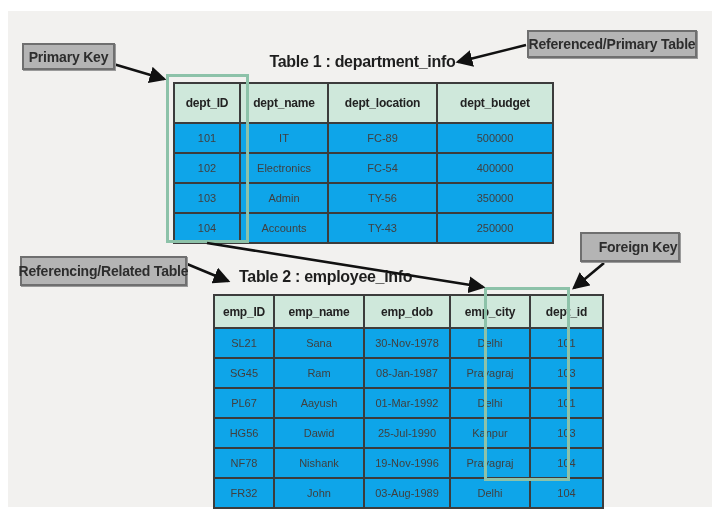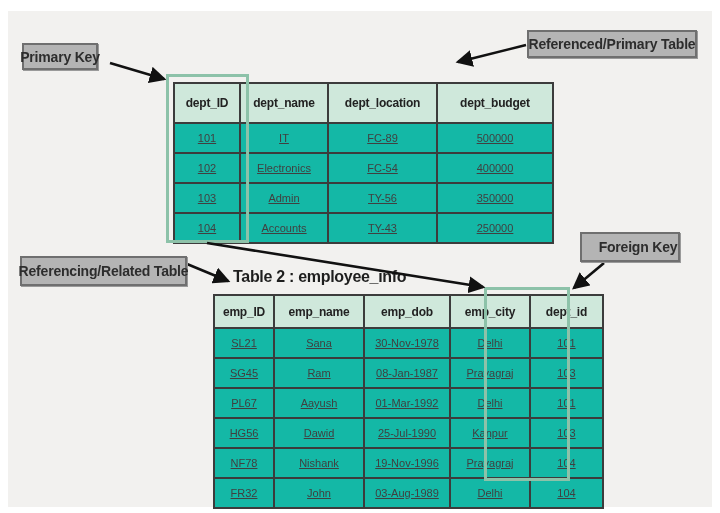--- a/index.html
+++ b/index.html
@@ -20,49 +20,49 @@
     box-shadow:1px 1px 0 #9a9a9a;
     color:#2d2d2d;font-weight:bold;font-size:14px;
     display:flex;align-items:center;justify-content:center;
     letter-spacing:-0.2px;white-space:nowrap;
   }
   .table-title{
     position:absolute;z-index:4;
     color:#1e1e1e;font-weight:bold;font-size:16px;letter-spacing:-0.3px;white-space:nowrap;
   }
   #t1-title{left:173px;top:53px;width:379px;text-align:center;}
-  #t2-title{left:233px;top:268px;}
+  #t2-title{left:239px;top:268px;}
   table.dtable{
     position:absolute;z-index:2;
     border-collapse:collapse;table-layout:fixed;
   }
   #t1{left:173px;top:82px;width:379px;}
   #t2{left:174px;top:294px;width:389px;margin-left:39px;}
   .dtable th{
     background:var(--header_fill,#cfe8db);
     border:2px solid #3c3c3c;
     font-size:12px;font-weight:bold;color:#222;text-align:center;
     letter-spacing:-0.2px;padding:4px;
   }
   .dtable td{
-    background:#14b8a6;
+    background:#0ea5e9;
     border:2px solid #3c3c3c;
-    font-size:11px;color:#404040;text-align:center;padding:8px;text-decoration:underline;
+    font-size:11px;color:#404040;text-align:center;padding:8px;
   }
   #t1 th{height:40px;}
   #t1 td{height:24px;}
   #t2 th{height:33px;}
   #t2 td{height:21px;}
   .hl-box{
     position:absolute;z-index:3;border:3px solid var(--highlight_outline,#8dc2a9);
     background:transparent;pointer-events:none;
   }
   #hl1{left:166px;top:74px;width:83px;height:169px;}
   #hl2{left:484px;top:287px;width:86px;height:194px;}
-  #lbl-pk{left:22px;top:43px;width:76px;height:27px;}
+  #lbl-pk{left:22px;top:43px;width:93px;height:27px;}
   #lbl-refp{left:527px;top:30px;width:170px;height:28px;}
   #lbl-refr{left:20px;top:256px;width:167px;height:30px;}
   #lbl-fk{left:580px;top:232px;width:100px;height:30px;padding-left:16px;}
 </style>
 </head>
 <body>
 
 <div class="stage">
   <div class="paper"></div>
 
@@ -77,20 +77,21 @@
     <line x1="187" y1="264" x2="228" y2="281" stroke="#111111" stroke-width="2.6" marker-end="url(#ah)"></line>
     <line x1="207" y1="243" x2="483" y2="287" stroke="#111111" stroke-width="2.6" marker-end="url(#ah)"></line>
     <line x1="604" y1="263" x2="574" y2="288" stroke="#111111" stroke-width="2.6" marker-end="url(#ah)"></line>
   </svg>
 
   <div class="label-box" id="lbl-pk">Primary Key</div>
   <div class="label-box" id="lbl-refp">Referenced/Primary Table</div>
   <div class="label-box" id="lbl-refr">Referencing/Related Table</div>
   <div class="label-box" id="lbl-fk">Foreign Key</div>
 
+  <div class="table-title" id="t1-title">Table 1 : department_info</div>
   <table class="dtable" id="t1">
     <colgroup>
       <col style="width:66px">
         <col style="width:88px">
         <col style="width:109px">
         <col style="width:116px">
     </colgroup>
   <thead>
         <tr>
           <th>dept_ID</th>

